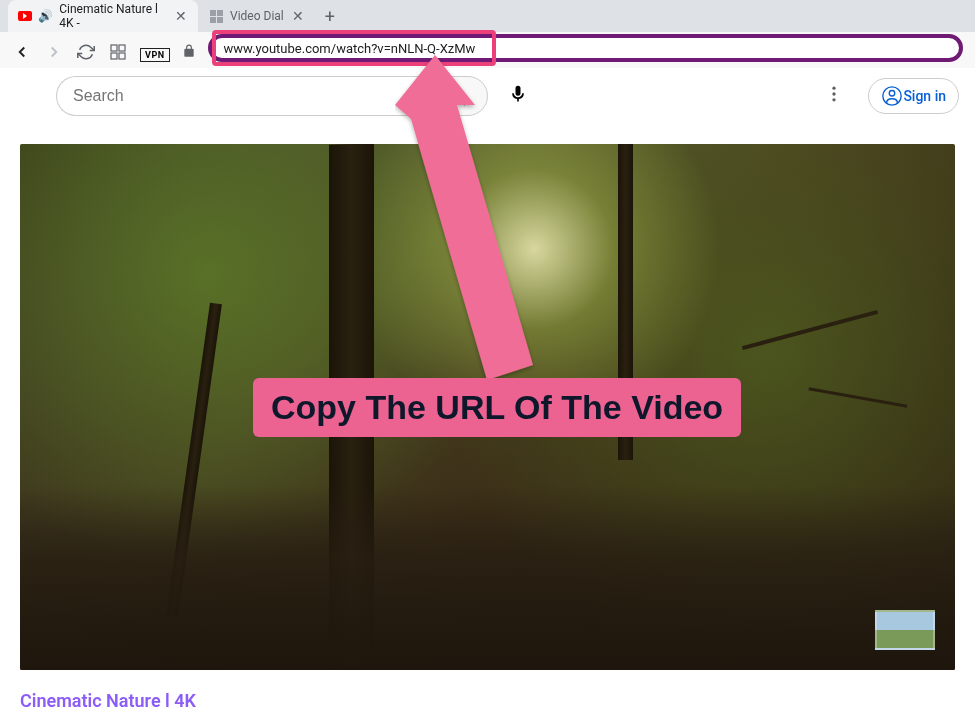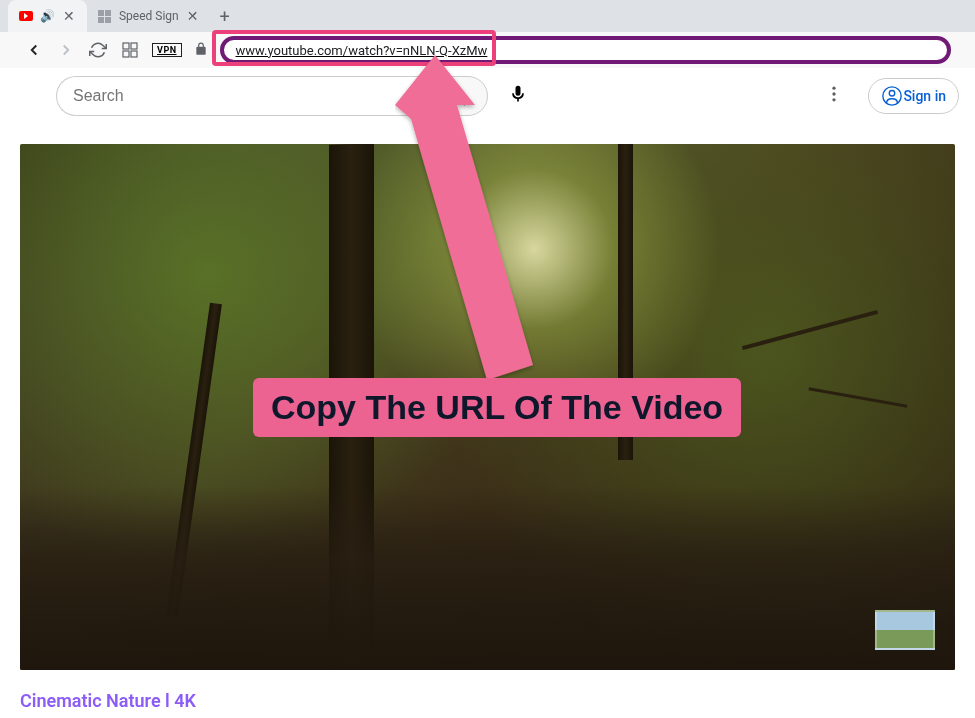--- a/index.html
+++ b/index.html
@@ -10,21 +10,21 @@
 .tab.active { background: #f1f3f4; color: #202124; }
 .tab-icon { width: 16px; height: 16px; display: flex; align-items: center; justify-content: center; }
 .tab-close { width: 16px; height: 16px; display: flex; align-items: center; justify-content: center; color: #5f6368; font-size: 14px; cursor: pointer; }
 .new-tab { width: 28px; height: 28px; display: flex; align-items: center; justify-content: center; color: #5f6368; font-size: 18px; cursor: pointer; }
 .yt-favicon { width: 14px; height: 10px; background: #f00; border-radius: 2px; position: relative; }
 .yt-favicon::after { content: ''; position: absolute; left: 5px; top: 2px; border-left: 4px solid #fff; border-top: 3px solid transparent; border-bottom: 3px solid transparent; }
 .sound-icon { color: #1a73e8; font-size: 12px; }
 .sd-favicon { display: grid; grid-template-columns: 6px 6px; gap: 1px; }
 .sd-favicon span { width: 6px; height: 6px; background: #9aa0a6; }
 
-.nav-bar { display: flex; align-items: center; gap: 12px; padding: 6px 24px; background: #f8f8f8; height: 36px; position: relative; text-decoration: underline; }
+.nav-bar { display: flex; align-items: flex-end; gap: 12px; padding: 6px 12px; background: #f8f8f8; height: 36px; position: relative; }
 .nav-btn { color: #5f6368; cursor: pointer; display: flex; align-items: center; justify-content: center; width: 20px; height: 20px; }
 .nav-btn.disabled { color: #bdc1c6; }
 .vpn-badge { border: 1px solid #202124; padding: 1px 4px; font-size: 9px; font-weight: bold; letter-spacing: 0.5px; }
 .url-highlight { position: absolute; left: 212px; top: -2px; width: 284px; height: 36px; border: 4px solid #ec407a; border-radius: 4px; pointer-events: none; z-index: 10; }
 .url-box { flex: 1; display: flex; align-items: center; gap: 8px; padding: 4px 12px; background: #fff; border-radius: 16px; font-size: 13px; color: #202124; max-width: 760px; height: 28px; border: 4px solid #701a75; }
 .lock-icon { color: #5f6368; }
 
 .yt-header { display: flex; align-items: center; padding: 8px 16px; height: 56px; justify-content: space-between; }
 .yt-left { display: flex; align-items: center; gap: 16px; }
 .hamburger { cursor: pointer; padding: 8px; }
@@ -62,32 +62,33 @@
 </style>
 </head>
 <body>
 
 <div class="browser-tabs">
   <div class="tab active">
     <span class="tab-icon">
         <span class="yt-favicon"></span>
       </span>
     <span class="sound-icon">🔊</span>
+    <span>Cinematic Nature l 4K - </span>
     <span class="tab-close">✕</span>
   </div>
   <div class="tab">
     <span class="tab-icon">
         <span class="sd-favicon">
           <span></span>
           <span></span>
           <span></span>
           <span></span>
         </span>
       </span>
-    <span>Speed Sign</span>
+    <span>Video Dial</span>
     <span class="tab-close">✕</span>
   </div>
   <div class="new-tab">+</div>
 </div>
 
 <div class="nav-bar">
   <div class="nav-btn">
       <svg width="18" height="18" viewBox="0 0 24 24" fill="none" stroke="#202124" stroke-width="2.5">
         <polyline points="15 18 9 12 15 6"></polyline>
       </svg>

